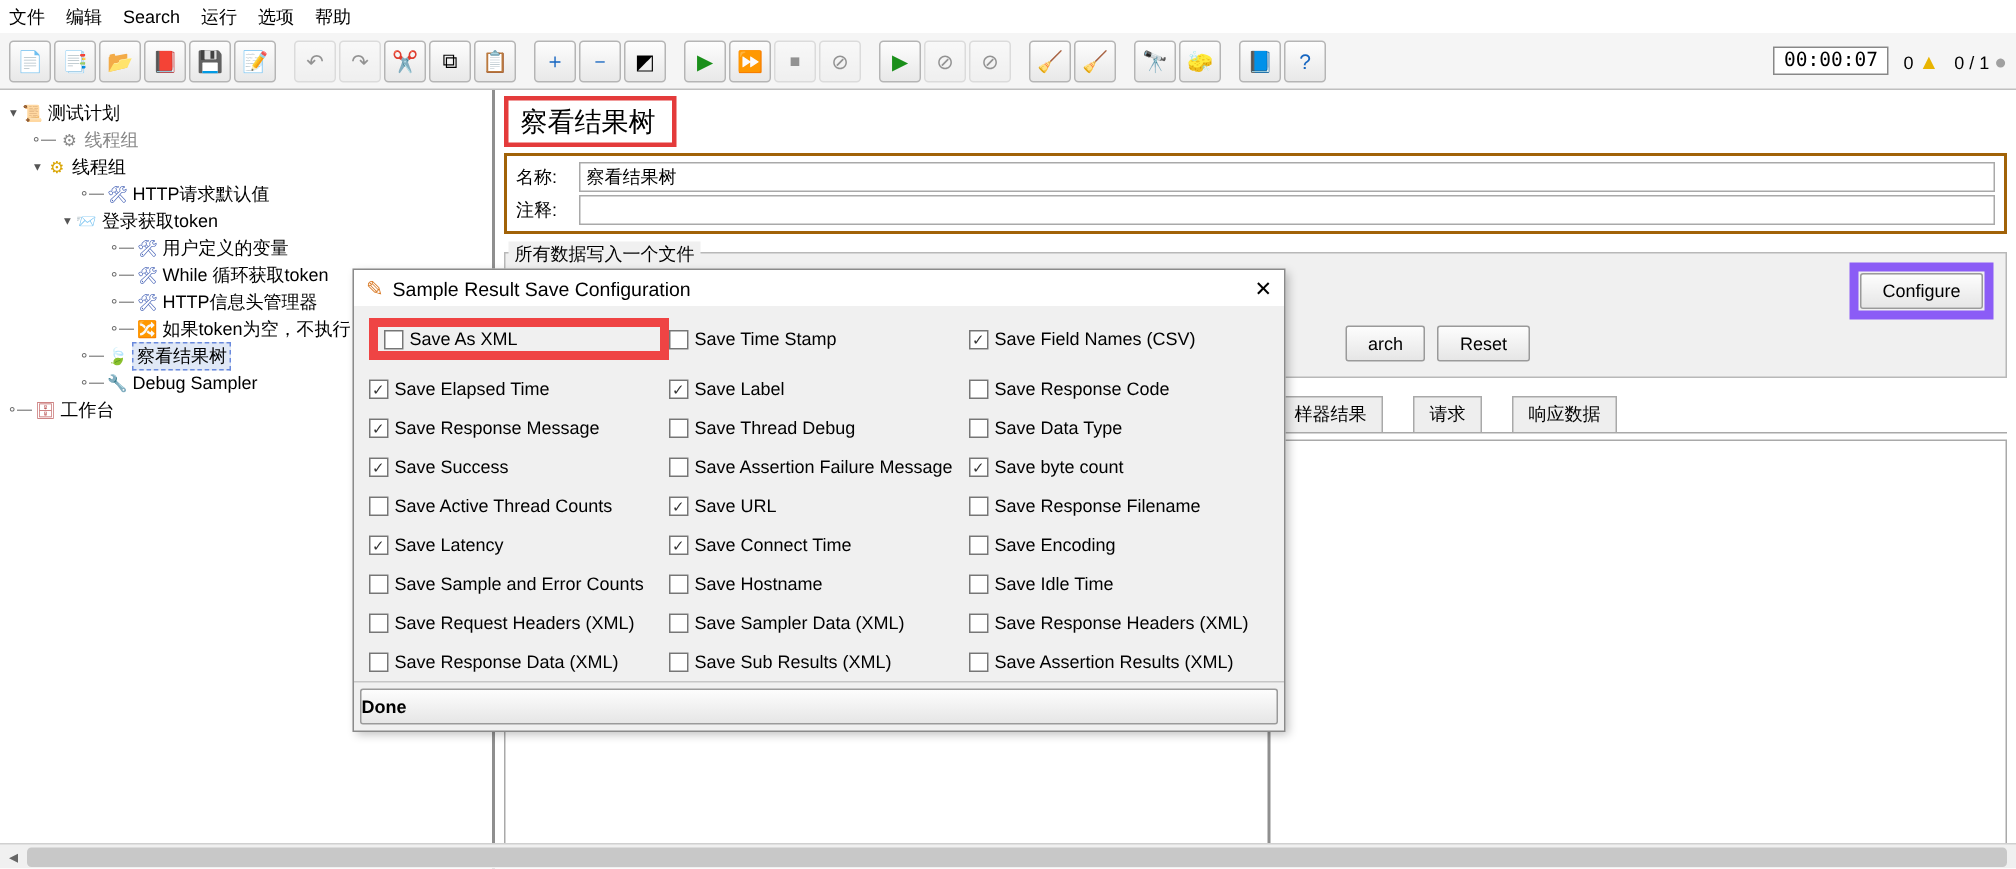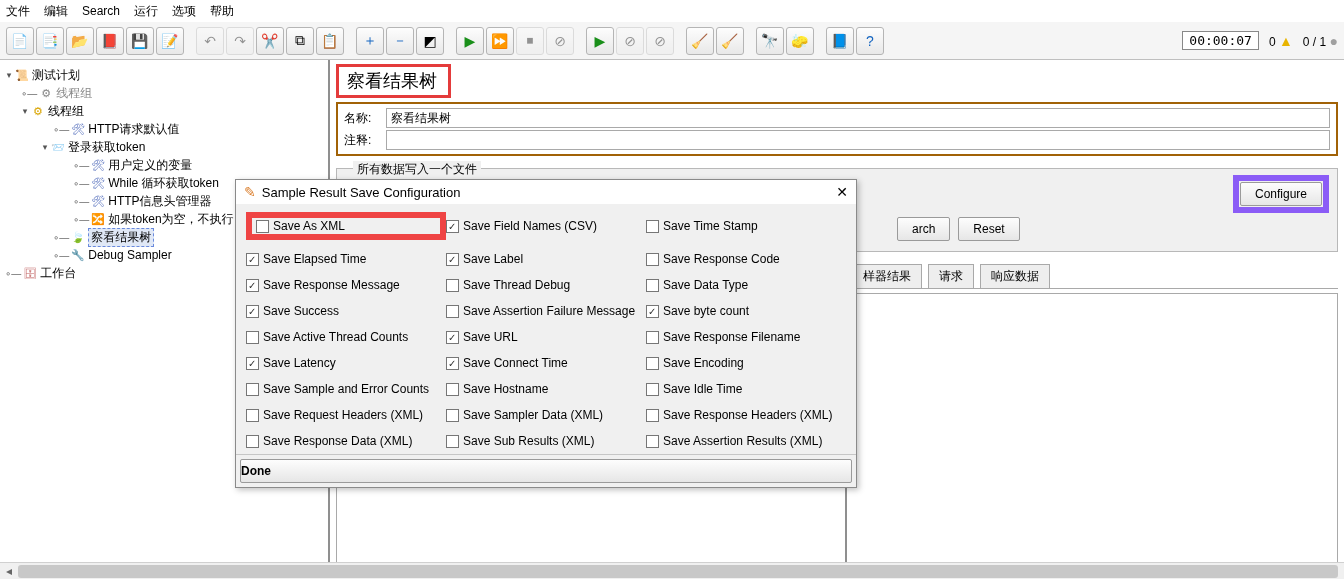--- a/index.html
+++ b/index.html
@@ -34,28 +34,28 @@
 .tbl-i   { color: #c06060; }
 
 
 .rightpane { flex: 1; display: flex; flex-direction: column; padding: 4px 6px; gap: 4px; position: relative; }
 .title-hl { border: 3px solid #e43b3b; display: inline-block; padding: 2px 8px; font-size: 18px; background: #fff; width: 115px; }
 .fieldset { border: 2px solid #a16207; padding: 2px 6px; }
 .lblrow { display: flex; align-items: center; gap: 6px; margin: 2px 0; }
 .lblrow label { width: 36px; }
 .txt { flex: 1; border: 1px solid #a9a9a9; padding: 2px 4px; background: #fff; font-size: 12px; height: 20px; }
 .fs-body { border: 1px solid #b8b8b8; padding: 24px 8px 8px 8px; margin-top: 8px; background: #f0f0f0; position: relative; height: 84px; }
-.fs-legend-over { position: absolute; top: -8px; left: 16px; background: #f0f0f0; padding: 0 4px; }
+.fs-legend-over { position: absolute; top: -8px; left: 2px; background: #f0f0f0; padding: 0 4px; }
 .row-ctrls { display: flex; align-items: center; gap: 8px; }
 .btn { border: 1px solid #9a9a9a; background: linear-gradient(#fdfdfd,#e6e6e6); padding: 3px 14px; border-radius: 2px; height: 24px; font-size: 12px; display: flex; align-items: center; }
 .chk { display: flex; align-items: center; gap: 4px; }
 .chkbox { width: 13px; height: 13px; border: 1px solid #767676; background: #fff; display: inline-block; }
 .configure-hl { border: 6px solid #8b5cf6; padding: 1px; margin-left: auto; }
 .tabs { display: flex; border-bottom: 1px solid #a9a9a9; margin-top: 8px; }
-.tab { border: 1px solid #a9a9a9; border-bottom: none; padding: 3px 10px; background: #eee; margin-right: 6px; font-size: 12px; }
+.tab { border: 1px solid #a9a9a9; border-bottom: none; padding: 3px 10px; background: #eee; margin-right: 20px; font-size: 12px; }
 .bigsplit { display: flex; flex: 1; border: 1px solid #a9a9a9; }
 .bigsplit .left { width: 510px; border-right: 2px solid #8f8f8f; }
 .bigsplit .right { flex: 1; }
 
 
 .dialog { position: absolute; left: 235px; top: 179px; width: 622px; background: #f0f0f0; border: 1px solid #8a8a8a; box-shadow: 2px 2px 6px rgba(0,0,0,0.25); z-index: 50; }
 .dlg-title { display: flex; align-items: center; padding: 4px 8px; background: #fff; font-size: 13px; }
 .dlg-title .feather { color: #d97a26; margin-right: 6px; font-size: 14px; }
 .dlg-close { margin-left: auto; font-family: Arial; font-size: 14px; cursor: default; }
 .dlg-body { padding: 8px 10px 6px 10px; }
@@ -249,26 +249,26 @@
   </div>
   <div class="dlg-body">
     <div class="dlg-grid" id="dlg-grid">
         <span class="save-xml-hl">
           <span class="chk">
             <span class="chkbox"></span>
             <span>Save As XML</span>
           </span>
         </span>
         <span class="chk">
+          <span class="chkbox"></span>
+          <span>Save Time Stamp</span>
+        </span>
+        <span class="chk">
           <span class="chkbox checked"></span>
           <span>Save Field Names (CSV)</span>
-        </span>
-        <span class="chk">
-          <span class="chkbox"></span>
-          <span>Save Time Stamp</span>
         </span>
         <span class="chk">
           <span class="chkbox checked"></span>
           <span>Save Elapsed Time</span>
         </span>
         <span class="chk">
           <span class="chkbox checked"></span>
           <span>Save Label</span>
         </span>
         <span class="chk">

